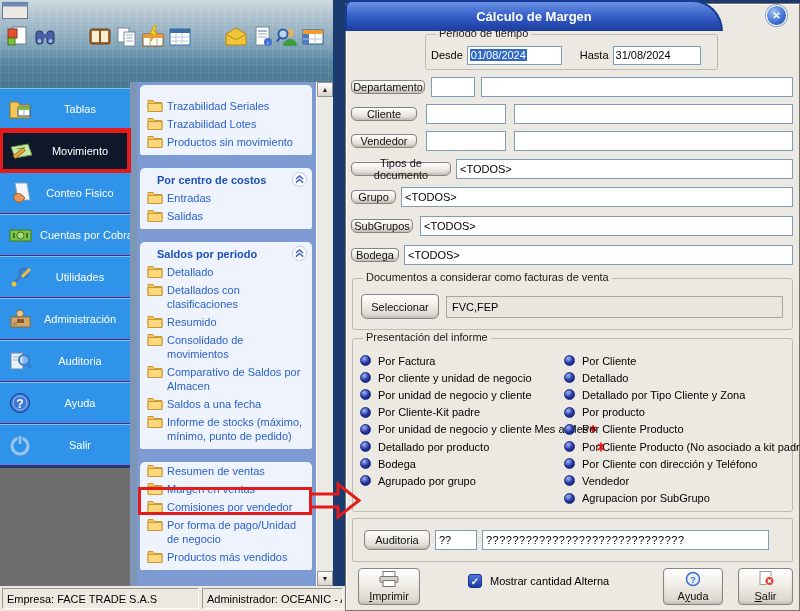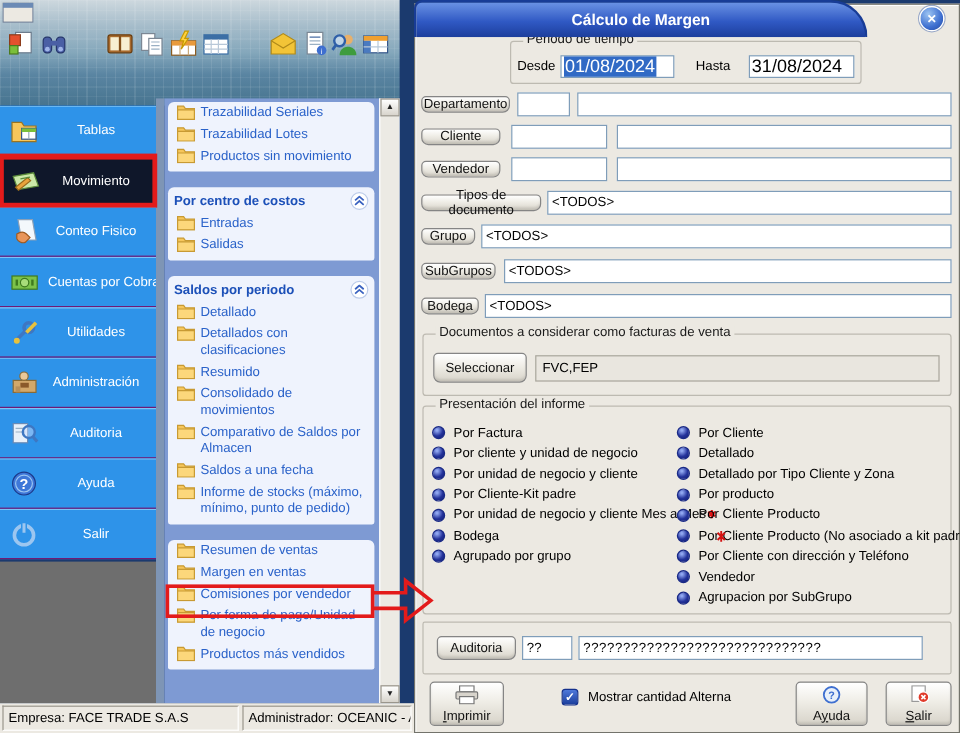--- a/index.html
+++ b/index.html
@@ -23,21 +23,21 @@
   .side-row .slbl{flex:1;color:#fff;font-size:11px;text-align:center;padding-right:10px;white-space:nowrap}
   .side-row.selected{background:#0f172a}
   .side-row.red{outline:3px solid #E31B1B;outline-offset:-3px;z-index:2}
   .gray-fill{position:absolute;left:0;top:468px;width:130px;height:118px;background:#6E6E6E}
   .gutter{position:absolute;left:130px;top:82px;width:7px;height:504px;background:#7E95B5}
 
   
   .tree{position:absolute;left:137px;top:82px;width:196px;height:504px;background:#7E9AD3;display:flex}
   .tree-content{flex:1;padding-top:3px;overflow:hidden}
   .tgroup{background:#EFF3FD;border-radius:5px 5px 2px 2px;margin:0 2px 13px 3px;padding-bottom:4px;width:172px;box-sizing:border-box}
-  .tghead{display:flex;align-items:center;padding:4px 5px 2px 5px}
+  .tghead{display:flex;align-items:center;padding:4px 5px 2px 17px}
   .tgtitle{font-weight:bold;color:#1C50B8;font-size:11px;flex:1}
   .chev{width:15px;height:15px;border-radius:50%;background:#fff;border:1px solid #BCCBE9;
     display:flex;align-items:center;justify-content:center;flex:none;box-sizing:border-box}
   .titem{position:relative;padding:2px 4px 2px 27px;color:#2A62C9;font-size:11px;line-height:14px}
   .titem .folder{position:absolute;left:7px;top:2px}
   .tree-sb{width:16px;background:#ECEAE4;border-left:1px solid #fff;display:flex;flex-direction:column;justify-content:space-between}
   .sb-btn{height:15px;background:linear-gradient(#ffffff,#d8d4cc);border:1px solid #9a968c;
     display:flex;align-items:center;justify-content:center;color:#222;font-size:7px;box-sizing:border-box}
   .sb-btn.up::before{content:'▲'}
   .sb-btn.down::before{content:'▼'}
@@ -62,25 +62,25 @@
   .close-btn{position:absolute;left:421px;top:5px;width:21px;height:21px;border-radius:50%;z-index:4;
     background:radial-gradient(circle at 35% 30%,#9CC4F2,#3E6FD0 60%,#24479E);
     border:1px solid #fff;box-shadow:0 0 0 1px #98a8c8;color:#fff;display:flex;align-items:center;justify-content:center;box-sizing:border-box}
   .close-btn::after{content:'✕';font-size:10px;font-weight:bold}
 
   .grp{position:absolute;border:1px solid #BDBAB1;border-radius:3px;box-sizing:border-box}
   .grp>.legend{position:absolute;top:-8px;left:10px;background:#ECE9E2;font-size:11px;color:#1a1a1a;padding:0 3px;white-space:nowrap}
 
   .grp.period{left:80px;top:34px;width:293px;height:36px;display:flex;align-items:center;padding:6px 5px 0 5px}
   .plabel{font-size:11px;color:#000;flex:none}
-  .tin{height:19px;border:1px solid #7F9DB9;background:#fff;font-size:15px;display:flex;align-items:center;
+  .tin{height:19px;border:1px solid #7F9DB9;background:#fff;font-size:11px;display:flex;align-items:center;
     padding:0 2px;box-sizing:border-box;color:#000}
   .tin .sel{background:#316AC5;color:#fff;padding:0 1px}
   .tin.desde{width:95px;margin:0 18px 0 4px}
-  .tin.hasta{width:88px;margin-left:15px}
+  .tin.hasta{width:88px;margin-left:4px}
 
   .frow{position:absolute;left:6px;width:442px;height:20px;display:flex;align-items:center}
   .fbtn{height:14px;flex:none;background:linear-gradient(180deg,#ffffff,#EFEDE6 45%,#D7D3C9);
     border:1px solid #858585;border-radius:4px 4px 6px 6px;font-size:11px;color:#111;
     display:flex;align-items:center;justify-content:center;box-sizing:border-box;
     box-shadow:inset 0 -2px 2px rgba(0,0,0,.10)}
   input.fin{height:20px;border:1px solid #7F9DB9;font-size:11px;padding:0 3px;box-sizing:border-box;
     font-family:inherit;color:#000;background:#fff}
   .row-departamento{top:77px}  .row-departamento .fbtn{width:74px;margin-right:6px}
   .row-departamento .in1{width:44px;margin-right:6px} .row-departamento .in2{flex:1}
@@ -313,21 +313,21 @@
           </svg>
         </span>
         <span class="slbl">Salir</span>
       </div>
     </div>
   <div class="gray-fill"></div>
   <div class="gutter"></div>
 
   <div class="tree">
     <div class="tree-content" id="tree-groups">
-        <div class="tgroup" style="padding-top: 0;">
+        <div class="tgroup" style="padding-top: 12px;">
           <div class="titem"><span class="folder"><svg width="16" height="13" viewBox="0 0 16 13">
                 <path d="M1 1.5 h5 l1.5 2 H15 v9 H1z" fill="#F6C65B" stroke="#C89A33"></path>
                 <path d="M1 4.5 h14 V12.5 H1z" fill="#FCD77B" stroke="#C89A33"></path>
               </svg></span><span>Trazabilidad Seriales</span></div>
           <div class="titem"><span class="folder"><svg width="16" height="13" viewBox="0 0 16 13">
                 <path d="M1 1.5 h5 l1.5 2 H15 v9 H1z" fill="#F6C65B" stroke="#C89A33"></path>
                 <path d="M1 4.5 h14 V12.5 H1z" fill="#FCD77B" stroke="#C89A33"></path>
               </svg></span><span>Trazabilidad Lotes</span></div>
           <div class="titem"><span class="folder"><svg width="16" height="13" viewBox="0 0 16 13">
                 <path d="M1 1.5 h5 l1.5 2 H15 v9 H1z" fill="#F6C65B" stroke="#C89A33"></path>
@@ -499,20 +499,24 @@
             <span>Por unidad de negocio y cliente</span>
           </div>
           <div class="pitem">
             <span class="radio"></span>
             <span>Por Cliente-Kit padre</span>
           </div>
           <div class="pitem">
             <span class="radio"></span>
             <span>Por unidad de negocio y cliente Mes a Mes</span>
             <span class="red-mark">✱</span>
+          </div>
+          <div class="pitem">
+            <span class="radio"></span>
+            <span>Detallado por producto</span>
           </div>
           <div class="pitem">
             <span class="radio"></span>
             <span>Bodega</span>
           </div>
           <div class="pitem">
             <span class="radio"></span>
             <span>Agrupado por grupo</span>
           </div>
         </div>

